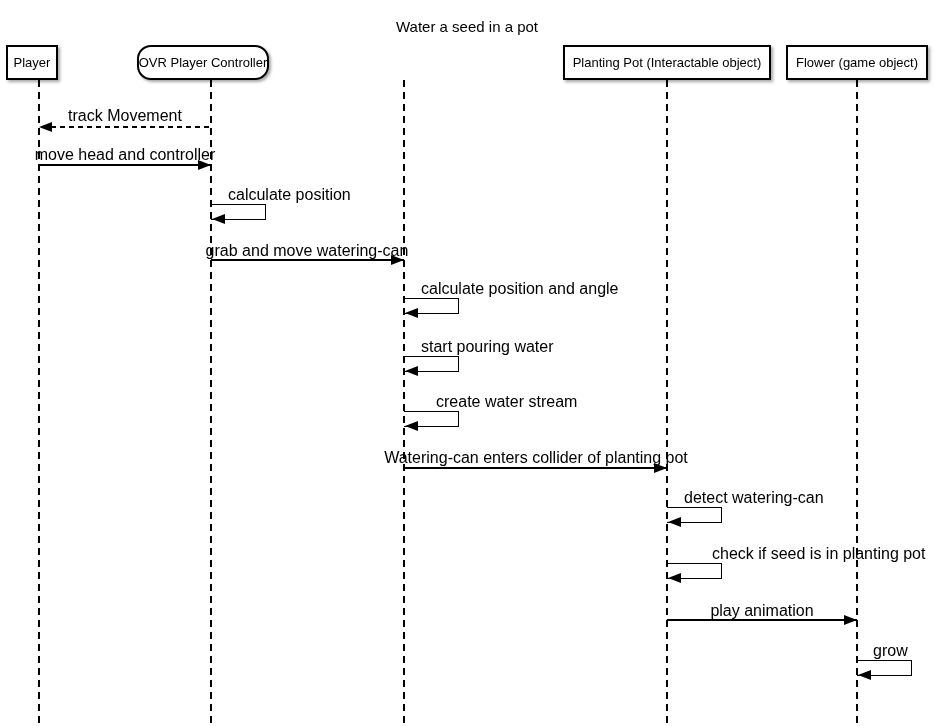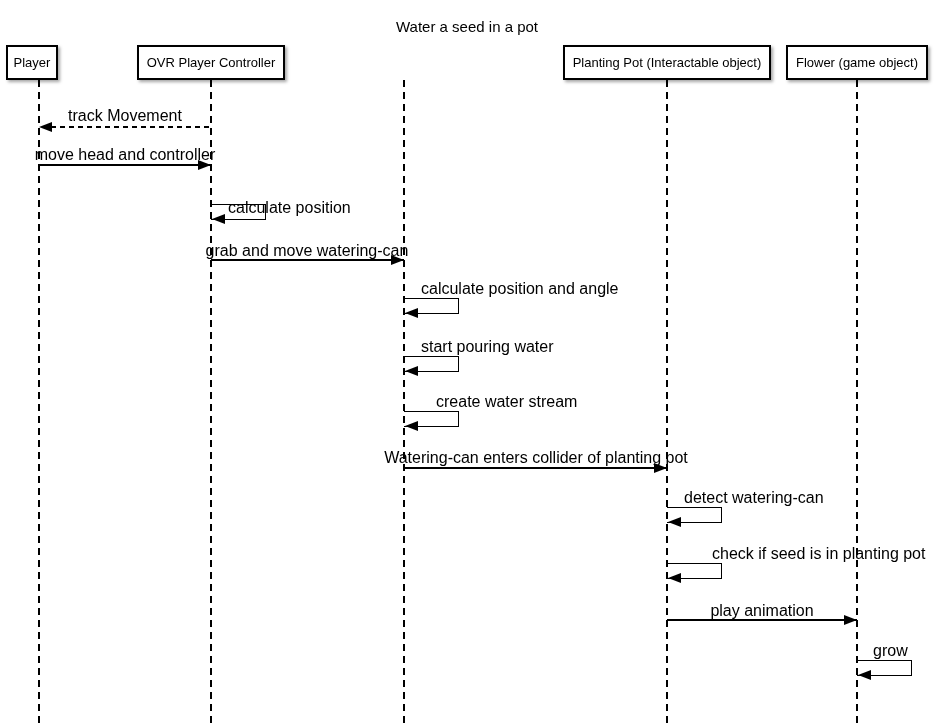--- a/index.html
+++ b/index.html
@@ -92,21 +92,21 @@
 </head>
 <body>
 
 <div class="canvas">
 
   <div class="diagram-title">Water a seed in a pot</div>
 
   <div class="actor-box" style="left:6px; width:52px;">
     <span>Player</span>
   </div>
-  <div class="actor-box" style="left:137px; width:148px;">
+  <div class="actor-box" style="left:137px; width:132px;border-radius:14px;">
     <span>OVR Player Controller</span>
   </div>
   <div class="actor-box" style="left:563px; width:208px;">
     <span>Planting Pot (Interactable object)</span>
   </div>
   <div class="actor-box" style="left:786px; width:142px;">
     <span>Flower (game object)</span>
   </div>
 
   <div class="lifeline" style="left:38px;"></div>
@@ -116,21 +116,21 @@
   <div class="lifeline" style="left:856px;"></div>
 
   <div class="msg-label" style="left:125px; top:109px;">track Movement</div>
   <div class="msg-line dashed" style="left:51px; top:126px; width:160px;"></div>
   <div class="arrow-left" style="left:39px; top:122px;"></div>
 
   <div class="msg-label" style="left:125px; top:148px;">move head and controller</div>
   <div class="msg-line" style="left:39px; top:164px; width:172px;"></div>
   <div class="arrow-right" style="left:198px; top:160px;"></div>
 
-  <div class="msg-label self-label" style="left:228px; top:188px;margin-top:13px;">calculate position</div>
+  <div class="msg-label self-label" style="left:228px; top:188px;">calculate position</div>
   <div class="self-loop" style="left:211px; top:204px;"></div>
   <div class="arrow-left" style="left:212px; top:214px;"></div>
 
   <div class="msg-label" style="left:307px; top:244px;">grab and move watering-can</div>
   <div class="msg-line" style="left:211px; top:259px; width:193px;"></div>
   <div class="arrow-right" style="left:391px; top:255px;"></div>
 
   <div class="msg-label self-label" style="left:421px; top:282px;">calculate position and angle</div>
   <div class="self-loop" style="left:404px; top:298px;"></div>
   <div class="arrow-left" style="left:405px; top:308px;"></div>

